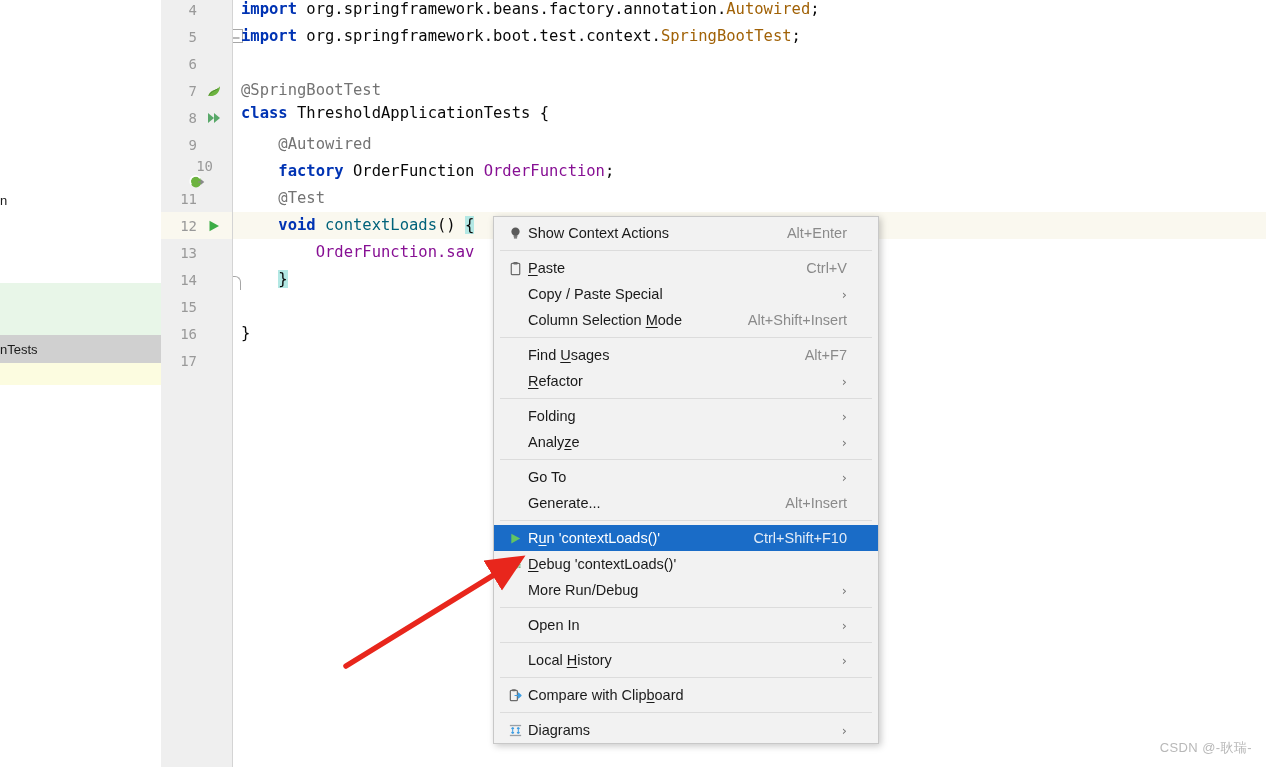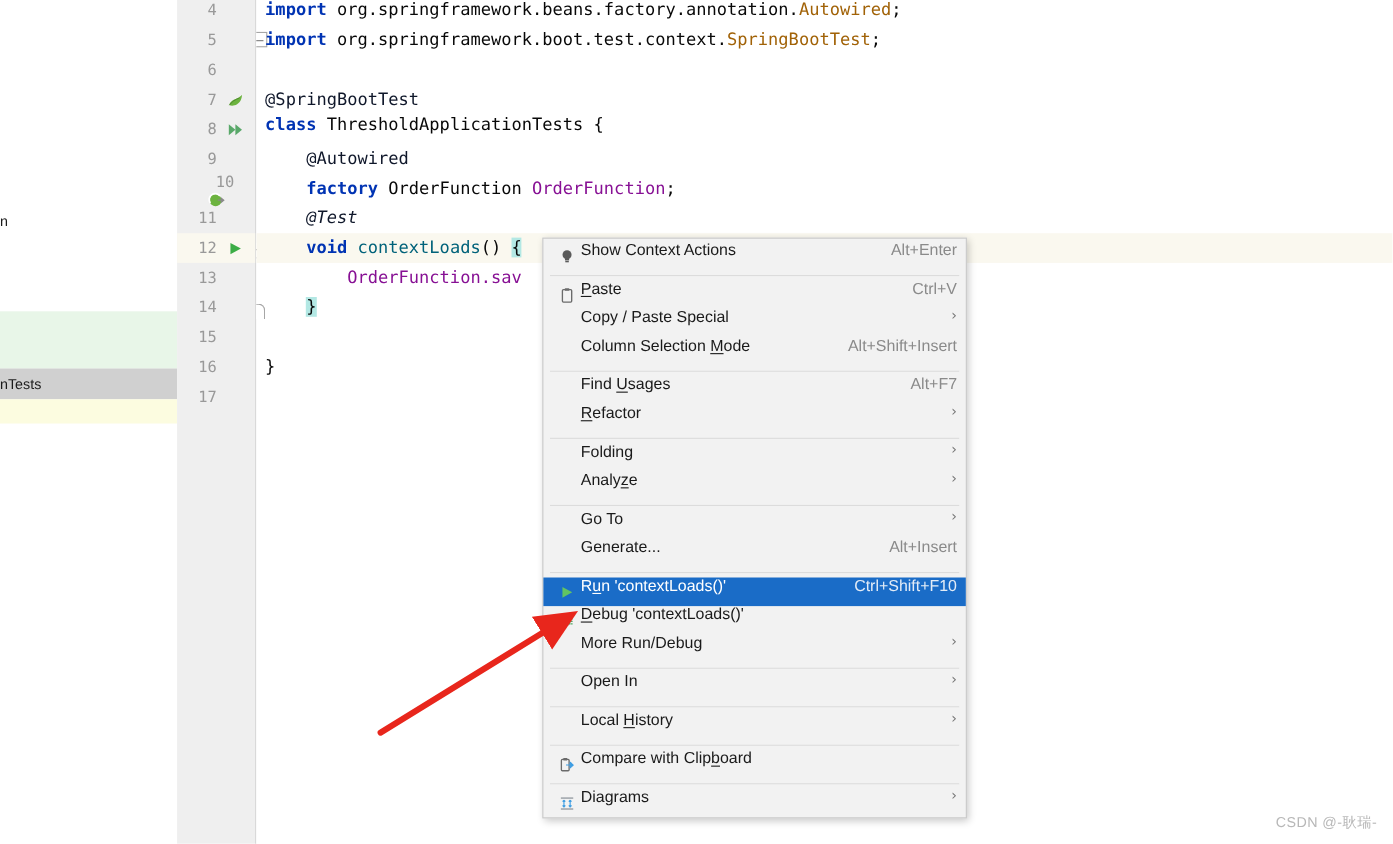--- a/index.html
+++ b/index.html
@@ -95,21 +95,21 @@
     width: 1033px;
     height: 27px;
     line-height: 27px;
     font-family: "DejaVu Sans Mono", monospace;
     font-size: 15.5px;
     white-space: pre;
     color: #080808;
   }
   .code-line.hl { background: #faf8ef; }
   .kw     { color: #0033b3; font-weight: bold; }
-  .anno   { color: #0f172a; }
+  .anno   { color: #737373; }
   .cls    { color: #a16207; }
   .fld    { color: #871094; }
   .meth   { color: #00627a; }
   .brmark { background: #b3e8e4; }
 
   
   .fold-handle {
     position: absolute;
     width: 14px; height: 14px;
     border: 1px solid #a6a6a6;
@@ -127,21 +127,22 @@
     box-shadow: 2px 2px 7px rgba(0,0,0,0.22);
     box-sizing: border-box;
     font-size: 14.5px;
     color: #1a1a1a;
     z-index: 40;
     padding: 3px 0 0 0;
   }
   .menu-item {
     height: 26px;
     display: flex;
-    padding: 0 8px 0 8px;
+    align-items: center;
+    padding: 0 31px 0 8px;
     box-sizing: border-box;
     position: relative;
   }
   .menu-item.selected {
     background: #1a6cc7;
     color: #ffffff;
   }
   .mi-icon {
     width: 26px;
     min-width: 26px;
@@ -311,21 +312,21 @@
       </svg>
   </div>
   <div class="fold-handle" style="left:-6px; top:276px; border-radius:6px 6px 0 0; border-bottom:none;"></div>
 <div class="code-line" style="top: -4px;"><span style="display:inline-block;width:8px"></span><span class="kw">import </span><span class="">org.springframework.beans.factory.annotation.</span><span class="cls">Autowired</span><span class="">;</span></div>
     <div class="code-line" style="top: 23px;"><span style="display:inline-block;width:8px"></span><span class="kw">import </span><span class="">org.springframework.boot.test.context.</span><span class="cls">SpringBootTest</span><span class="">;</span></div>
     <div class="code-line" style="top: 50px;"><span style="display:inline-block;width:8px"></span></div>
     <div class="code-line" style="top: 77px;"><span style="display:inline-block;width:8px"></span><span class="anno">@SpringBootTest</span></div>
     <div class="code-line" style="top: 100px;"><span style="display:inline-block;width:8px"></span><span class="kw">class </span><span class="">ThresholdApplicationTests {</span></div>
     <div class="code-line" style="top: 131px;"><span style="display:inline-block;width:8px"></span><span class="anno">    @Autowired</span></div>
     <div class="code-line" style="top: 158px;"><span style="display:inline-block;width:8px"></span><span class="">    </span><span class="kw">factory </span><span class="">OrderFunction </span><span class="fld">OrderFunction</span><span class="">;</span></div>
-    <div class="code-line" style="top: 185px; font-style: italic;"><span style="display:inline-block;width:8px"></span><span class="anno">    @Test</span></div>
+    <div class="code-line" style="top: 185px;"><span style="display:inline-block;width:8px"></span><span class="anno">    @Test</span></div>
     <div class="code-line hl" style="top: 212px;"><span style="display:inline-block;width:8px"></span><span class="">    </span><span class="kw">void </span><span class="meth">contextLoads</span><span class="">() </span><span class="brmark">{</span></div>
     <div class="code-line" style="top: 239px;"><span style="display:inline-block;width:8px"></span><span class="">        </span><span class="fld">OrderFunction</span><span class="fld">.sav</span></div>
     <div class="code-line" style="top: 266px;"><span style="display:inline-block;width:8px"></span><span class="">    </span><span class="brmark">}</span></div>
     <div class="code-line" style="top: 293px;"><span style="display:inline-block;width:8px"></span></div>
     <div class="code-line" style="top: 320px;"><span style="display:inline-block;width:8px"></span><span class="">}</span></div>
     <div class="code-line" style="top: 347px;"><span style="display:inline-block;width:8px"></span></div>
   </div>
 
 <div id="context-menu">
     <div class="menu-item">

